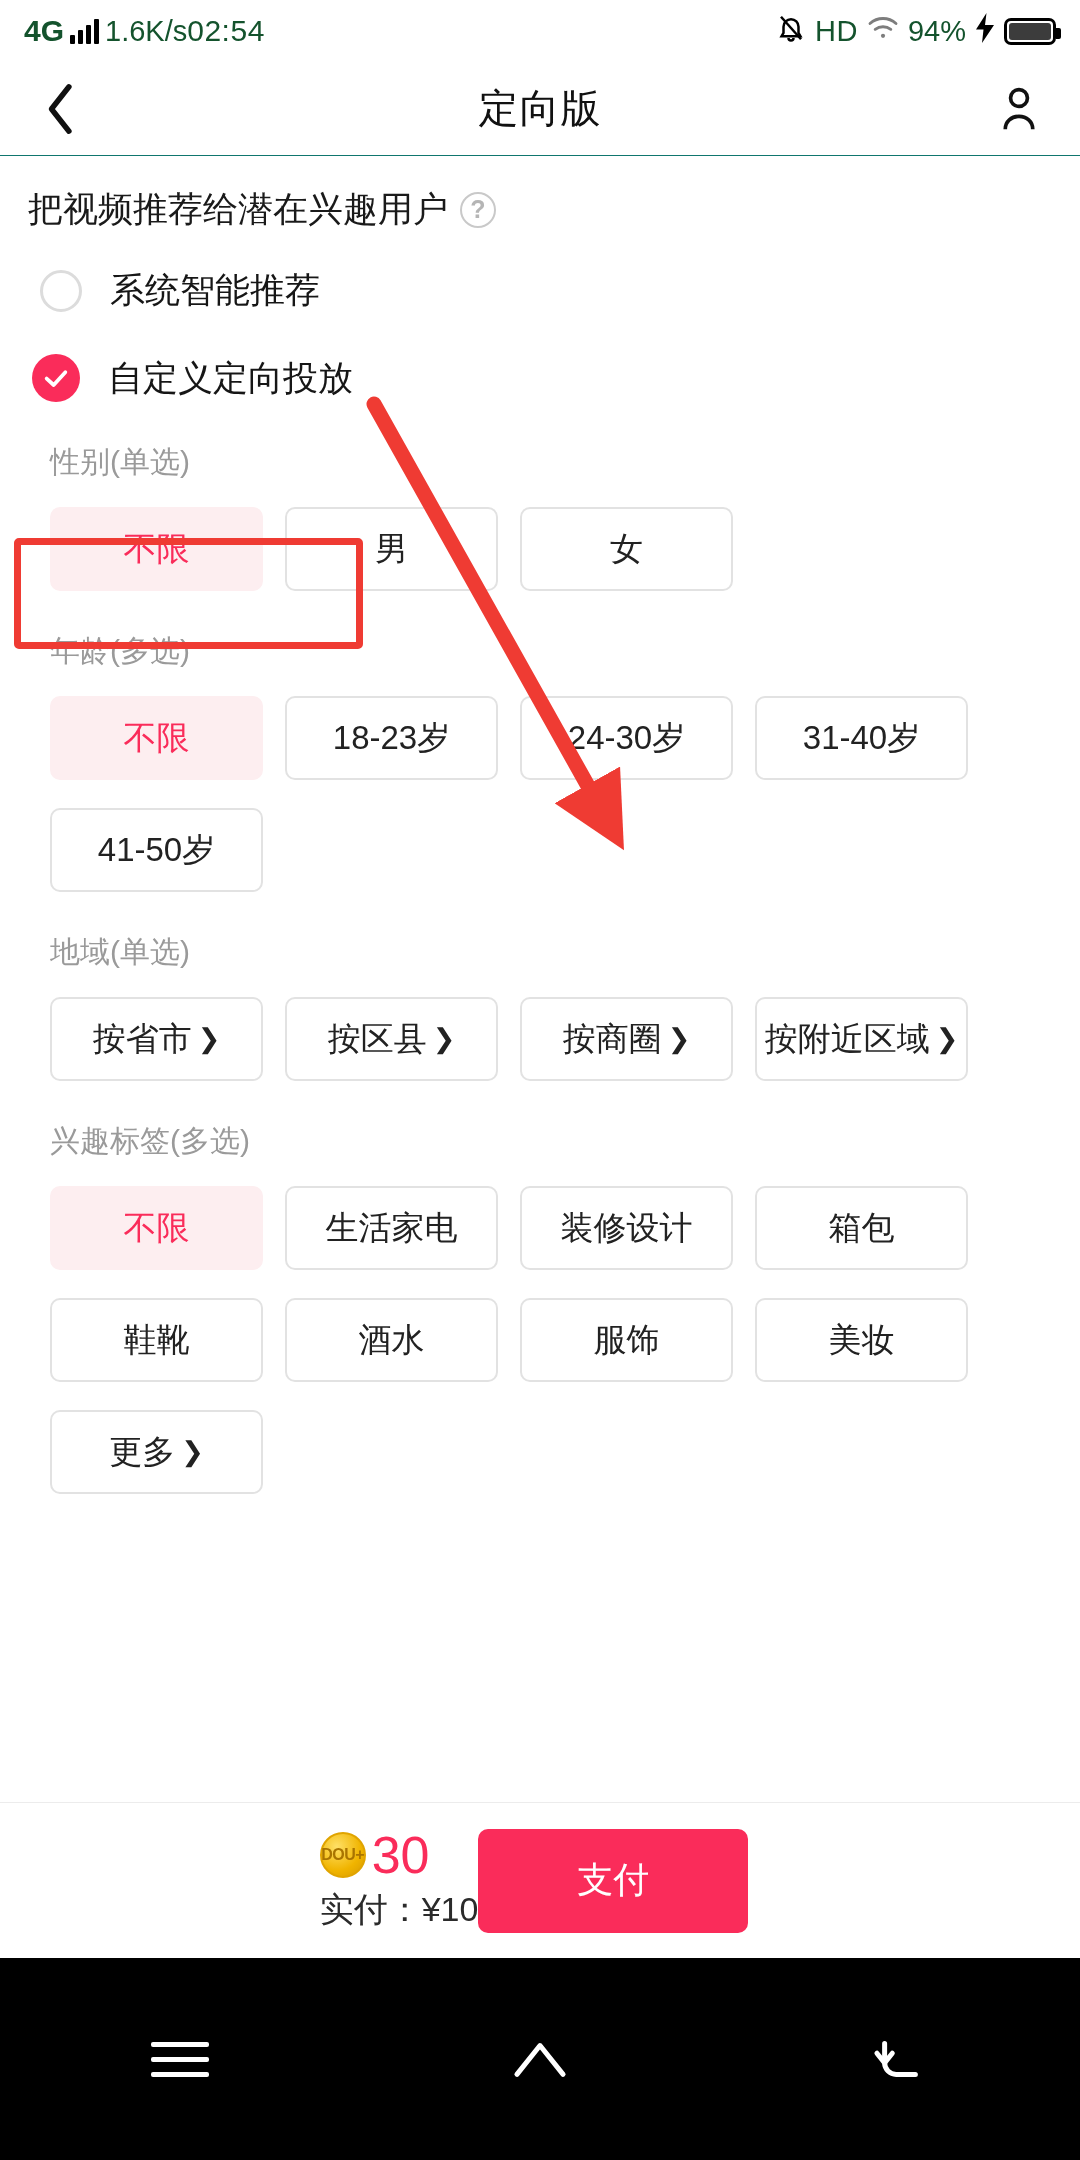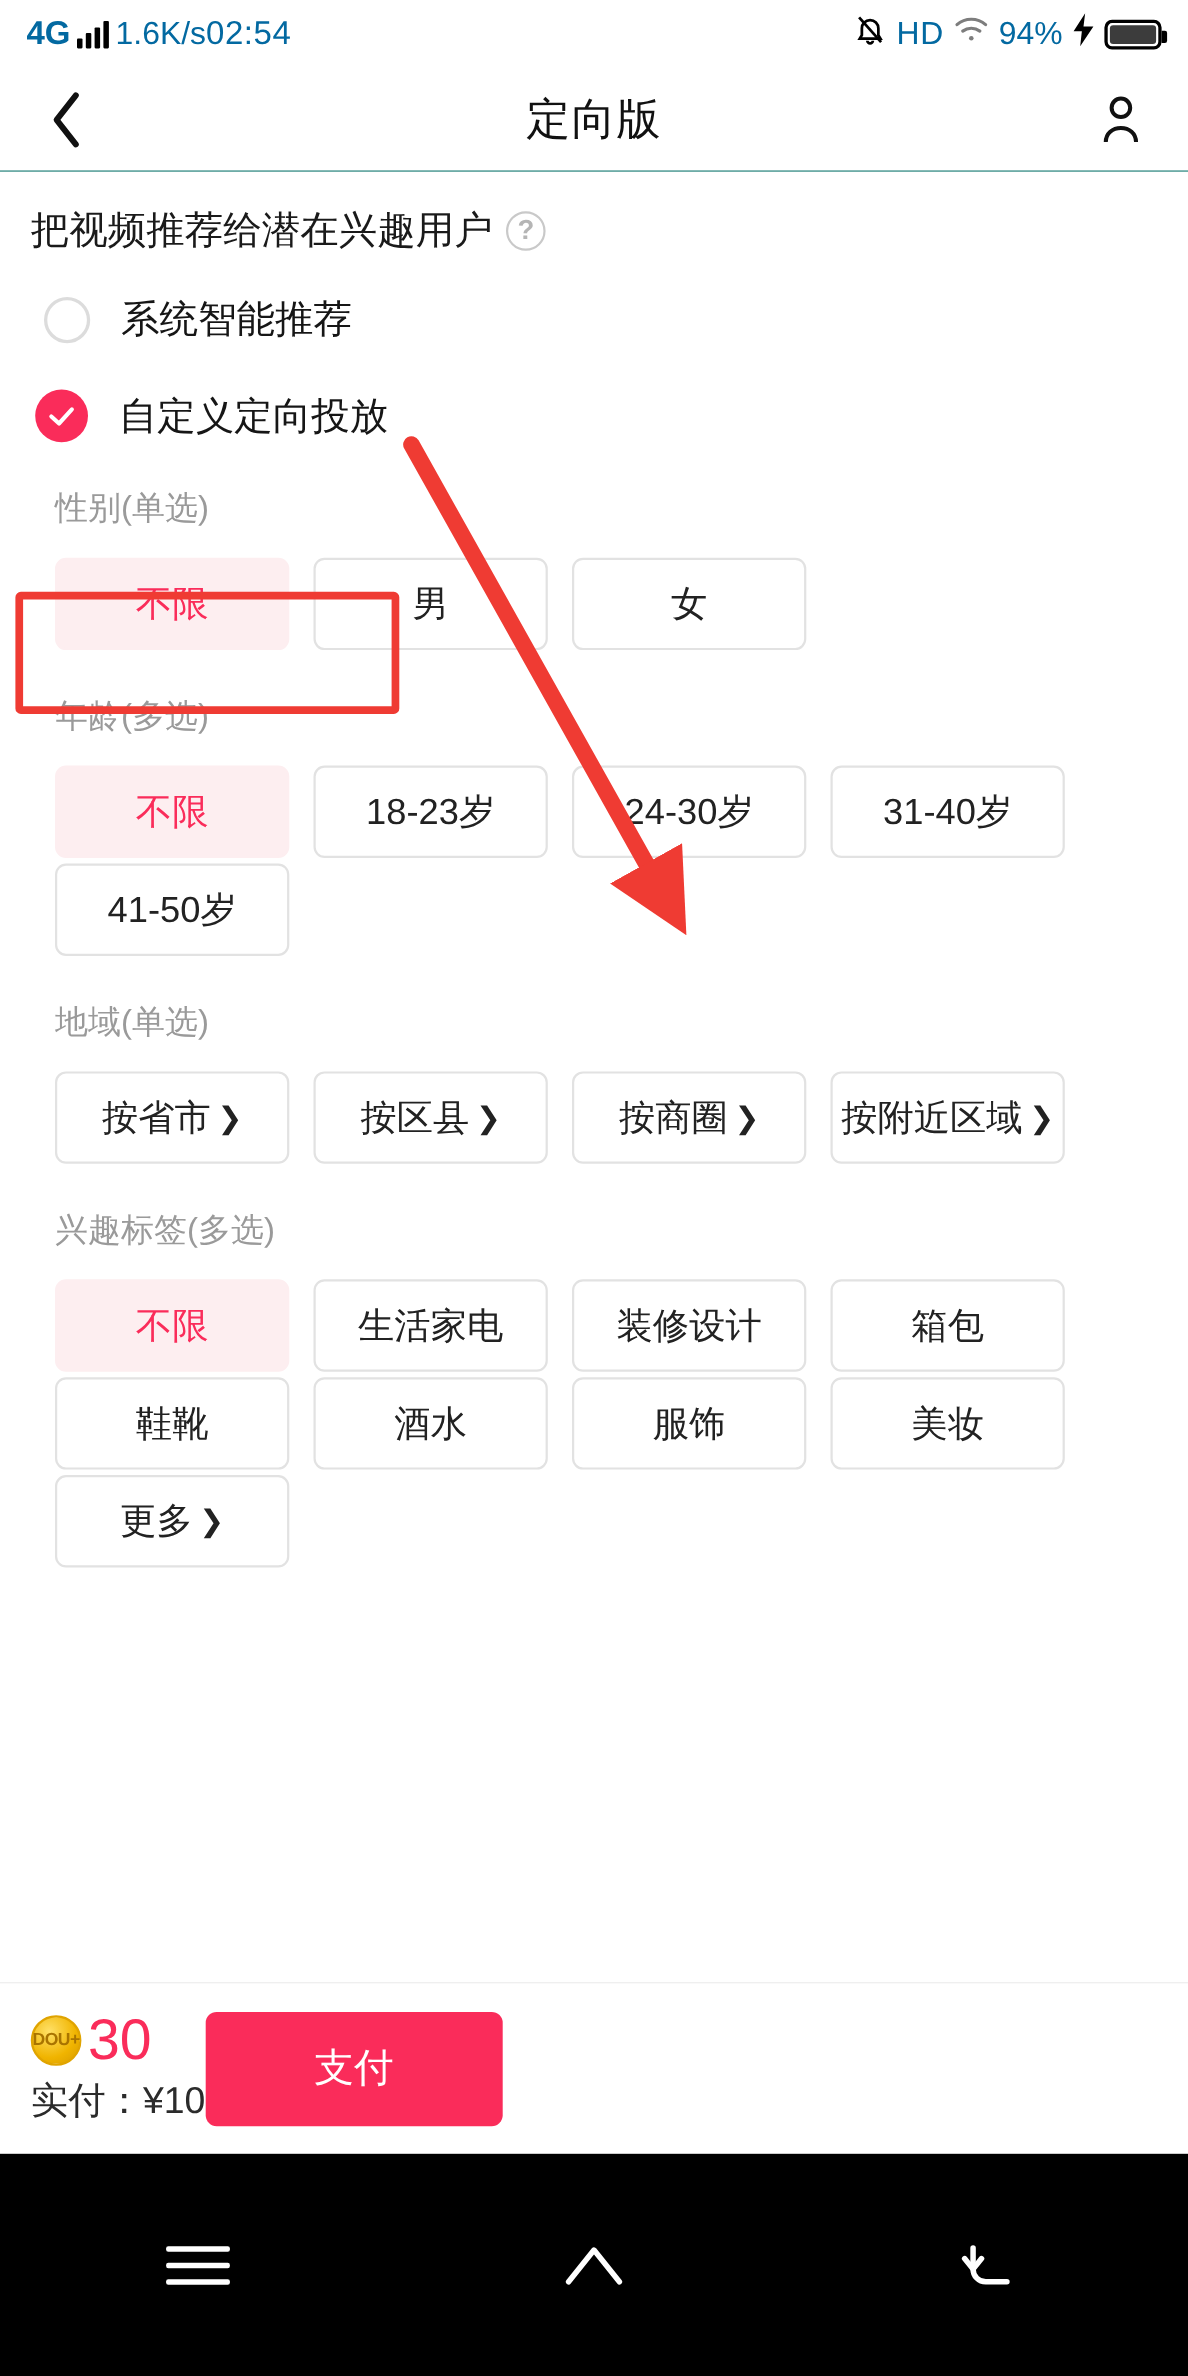--- a/index.html
+++ b/index.html
@@ -7,21 +7,21 @@
     width: 1080px; height: 2160px;
     font-family: "Liberation Sans", "DejaVu Sans", sans-serif;
     background: #ffffff;
     overflow: hidden;
   }
   .phone { position: relative; width: 1080px; height: 2160px; background:#fff; }
 
   
   .statusbar {
     height: 62px; display: flex; align-items: center;
-    padding: 12px 24px; font-size: 30px; color: #0369a1; font-weight: 600;
+    padding: 12px 24px; font-size: 30px; color: #14532d; font-weight: 600;
   }
   .sb-left { display:flex; align-items:center; gap:6px; }
   .sb-center { flex:1; text-align:left; font-weight:500; letter-spacing:0.5px;}
   .sb-right { display:flex; align-items:center; gap:9px; }
   .bars { display:flex; align-items:flex-end; gap:3px; height:26px; }
   .bars i { display:block; width:5px; background:#000; border-radius:1px; }
   .bars i:nth-child(1){height:9px}
   .bars i:nth-child(2){height:14px}
   .bars i:nth-child(3){height:19px}
   .bars i:nth-child(4){height:25px}
@@ -78,34 +78,34 @@
   
   .annot-box{
     position:absolute; left:14px; top:382px; width:349px; height:111px;
     border:7px solid #ef3b33; border-radius:5px; pointer-events:none; z-index:6;
   }
   .annot-arrow{ position:absolute; left:0; top:0; width:1080px; height:1736px; pointer-events:none; z-index:7;}
 
   
   .section { padding: 0 28px; }
   .sec-title { font-size:30px; color:#9a9a9a; padding: 40px 0 0 22px; }
-  .chips { display:flex; flex-wrap:wrap; gap:5px 22px; padding: 24px 0 0 22px; }
+  .chips { display:flex; flex-wrap:wrap; gap:28px 22px; padding: 24px 0 0 22px; }
   .chip {
     width: 213px; height: 84px; border-radius: 10px;
     border: 2px solid #e2e2e2; background:#fff; color:#222; font-size:33px;
     display:flex; align-items:center; justify-content:center; gap:2px;
   }
   .chip.sel { background:#fdeef0; border-color:#fdeef0; color:#fa2c5a; }
   .chev { font-size:27px; font-weight:700; margin-left:4px; line-height:1; }
 
   
   .paybar{
     position:absolute; left:0; bottom:202px; width:1080px; height:156px;
     background:#fff; border-top:1px solid #ececec;
-    display:flex; align-items:center; justify-content:flex-start;
+    display:flex; align-items:center; justify-content:center;
     padding: 0 40px 0 28px;
   }
   .pay-left{ display:flex; flex-direction:column; gap:6px; }
   .coin-row{ display:flex; align-items:center; gap:6px; }
   .coin{
     width:46px;height:46px;border-radius:50%;
     background: radial-gradient(circle at 35% 30%, #ffe066 0%, #f0b400 60%, #d79a00 100%);
     border:2px solid #e0a400; display:flex;align-items:center;justify-content:center;
     font-size:16px; color:#a97400; font-weight:700; letter-spacing:-0.5px;
   }

